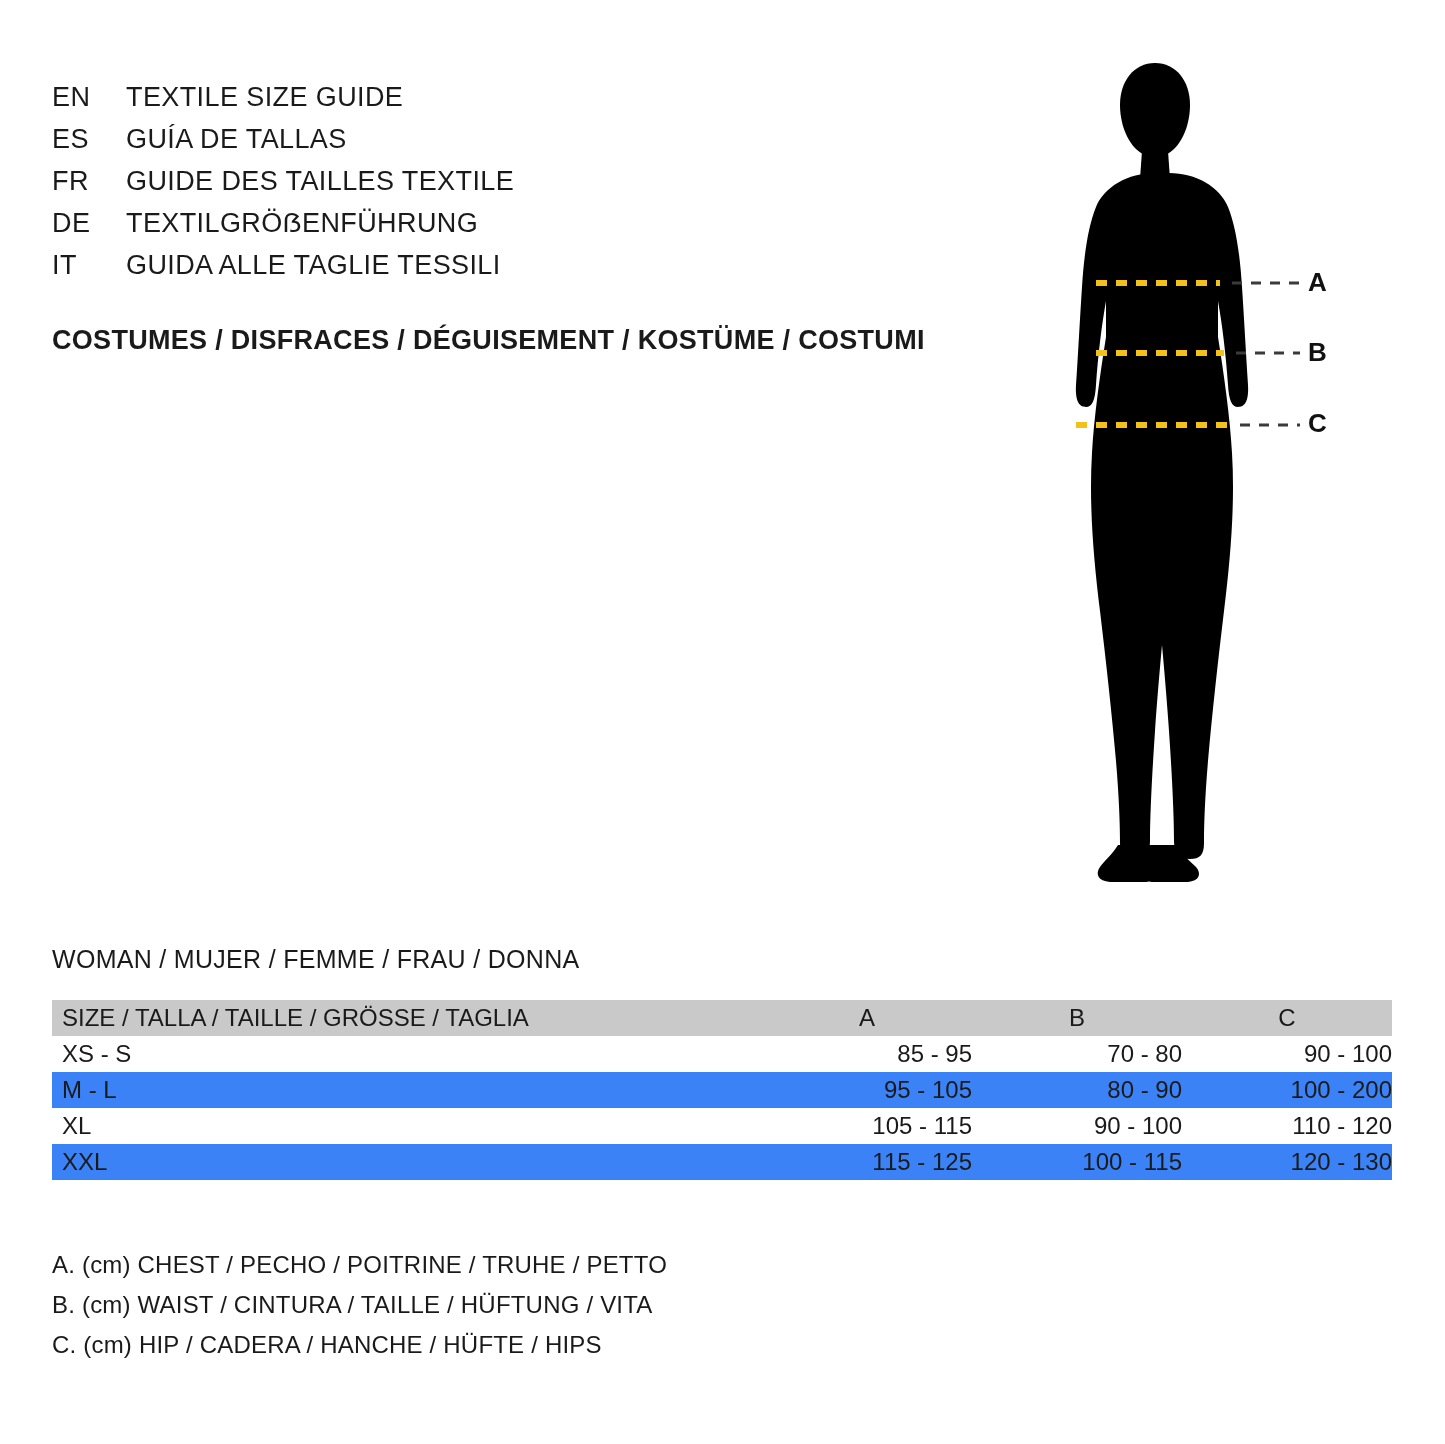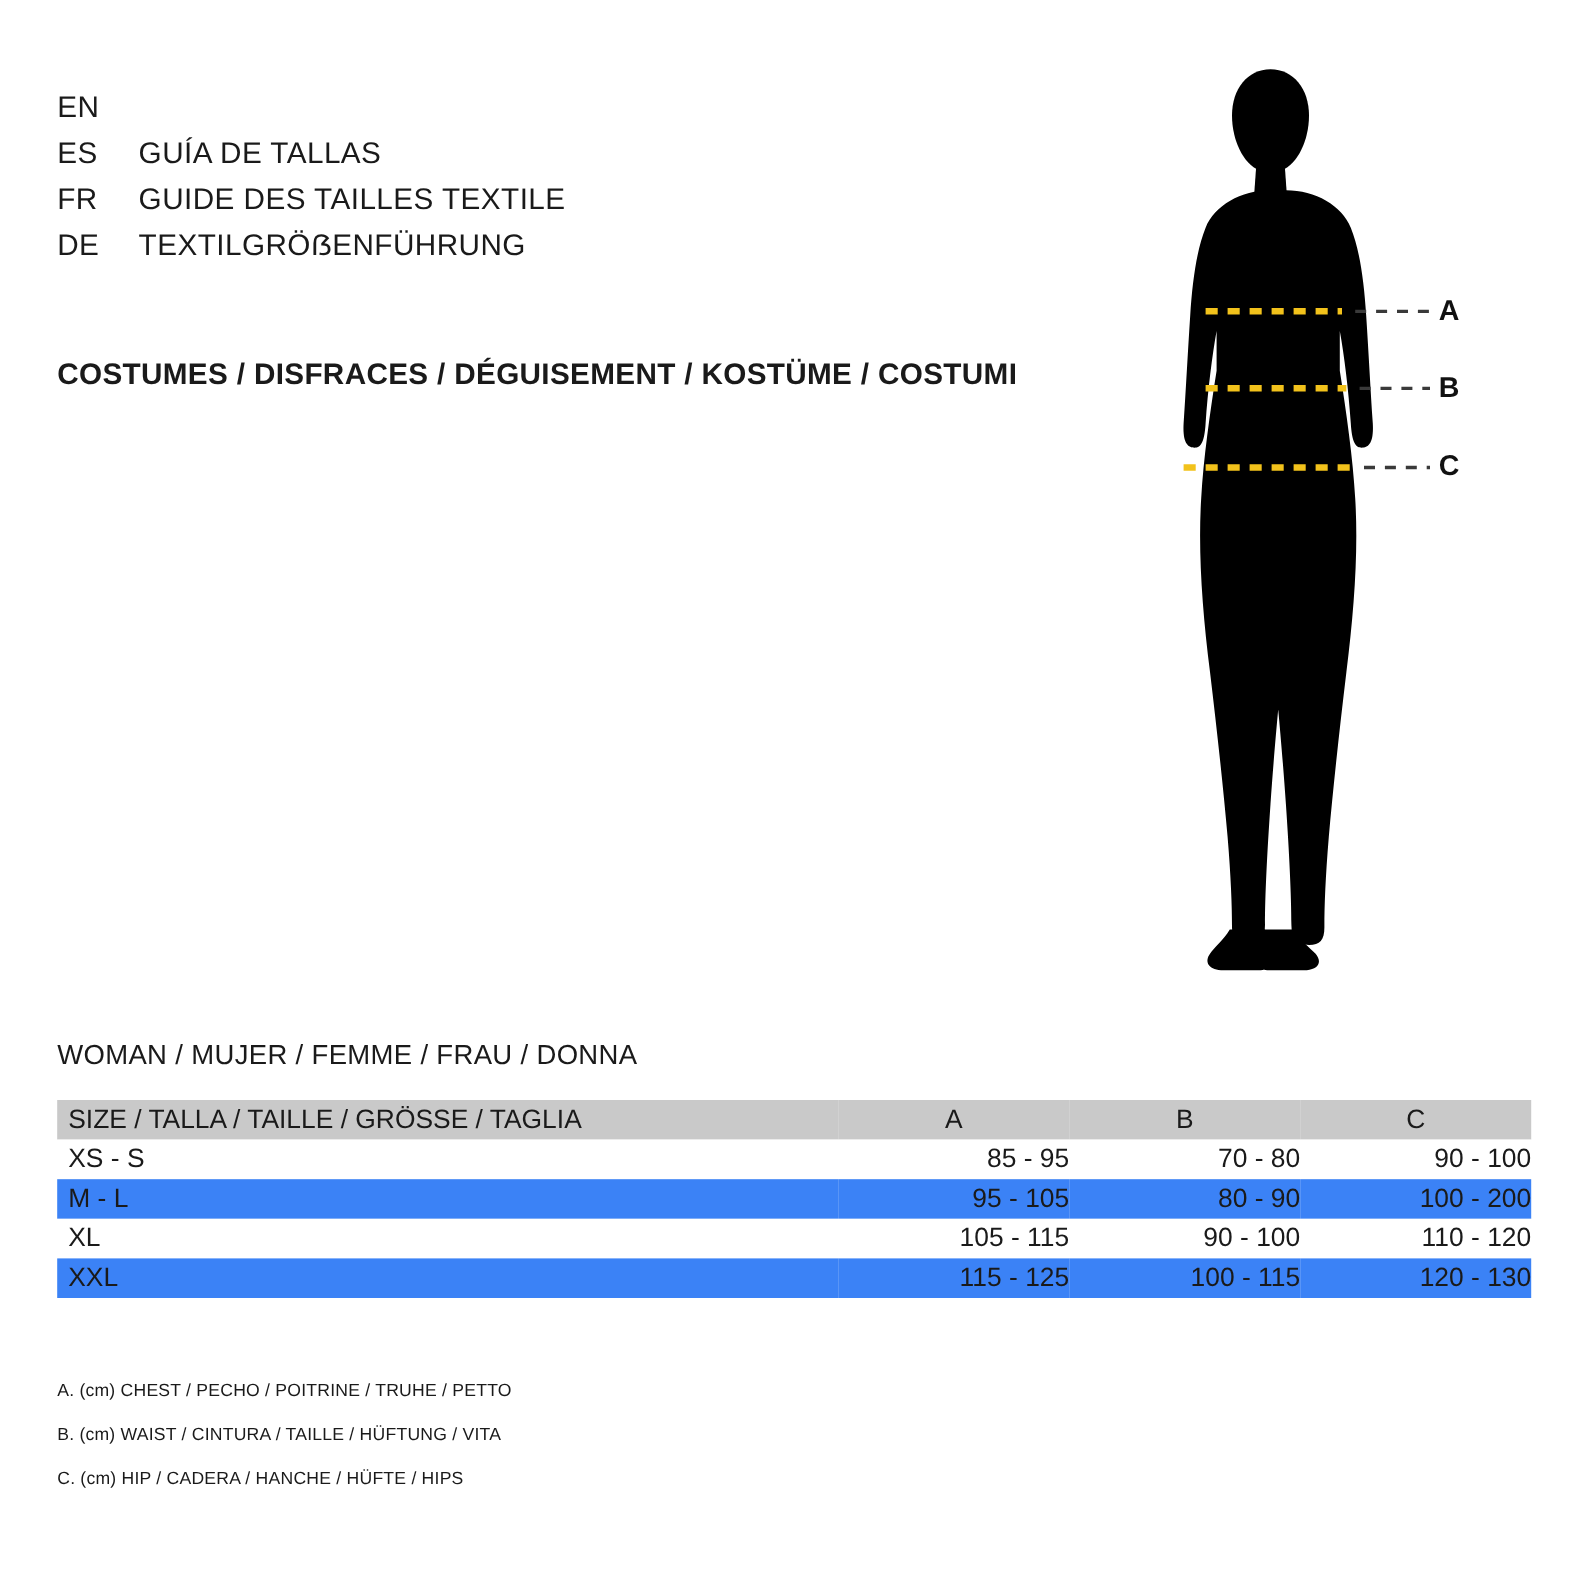--- a/index.html
+++ b/index.html
@@ -118,48 +118,53 @@
   table.size-table tbody td.val {
     text-align: right;
     width: 210px;
   }
 
   
   .legend {
     position: absolute;
     left: 52px;
     top: 1245px;
-    font-size: 16px;
+    font-size: 24px;
     color: #1a1a1a;
   }
   .legend div {
     height: 40px;
     line-height: 40px;
     letter-spacing: 0.2px;
     white-space: nowrap;
   }
 </style>
 </head>
 <body>
 
 <div class="lang-block">
   <div class="lang-row">
     <span class="lang-code">EN</span>
+    <span class="lang-text">TEXTILE SIZE GUIDE</span>
   </div>
   <div class="lang-row">
     <span class="lang-code">ES</span>
     <span class="lang-text">GUÍA DE TALLAS</span>
   </div>
   <div class="lang-row">
     <span class="lang-code">FR</span>
     <span class="lang-text">GUIDE DES TAILLES TEXTILE</span>
   </div>
   <div class="lang-row">
     <span class="lang-code">DE</span>
     <span class="lang-text">TEXTILGRÖẞENFÜHRUNG</span>
+  </div>
+  <div class="lang-row">
+    <span class="lang-code">IT</span>
+    <span class="lang-text">GUIDA ALLE TAGLIE TESSILI</span>
   </div>
 </div>
 
 <div class="costumes-line">COSTUMES / DISFRACES / DÉGUISEMENT / KOSTÜME / COSTUMI</div>
 
 <div class="figure-wrap">
   <svg class="figure-svg" width="400" height="850" viewBox="0 0 400 850">
 
     <g>
 

